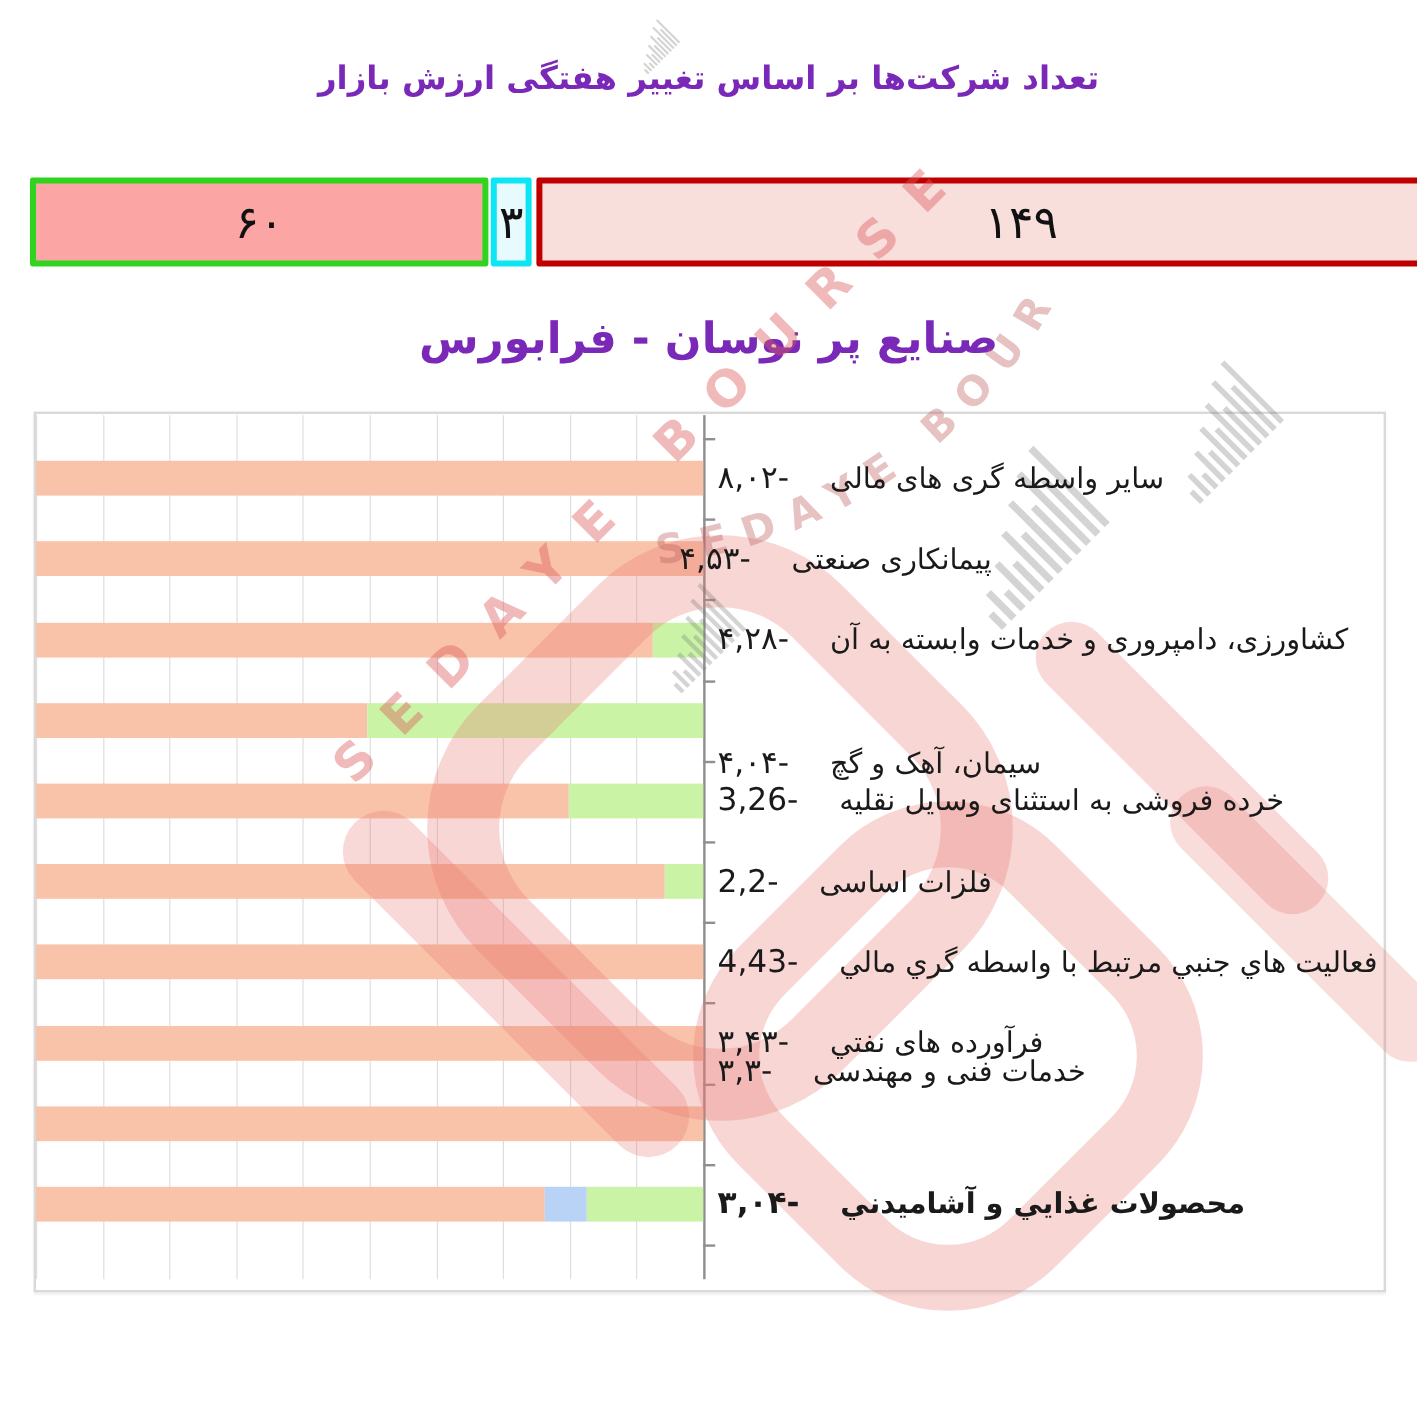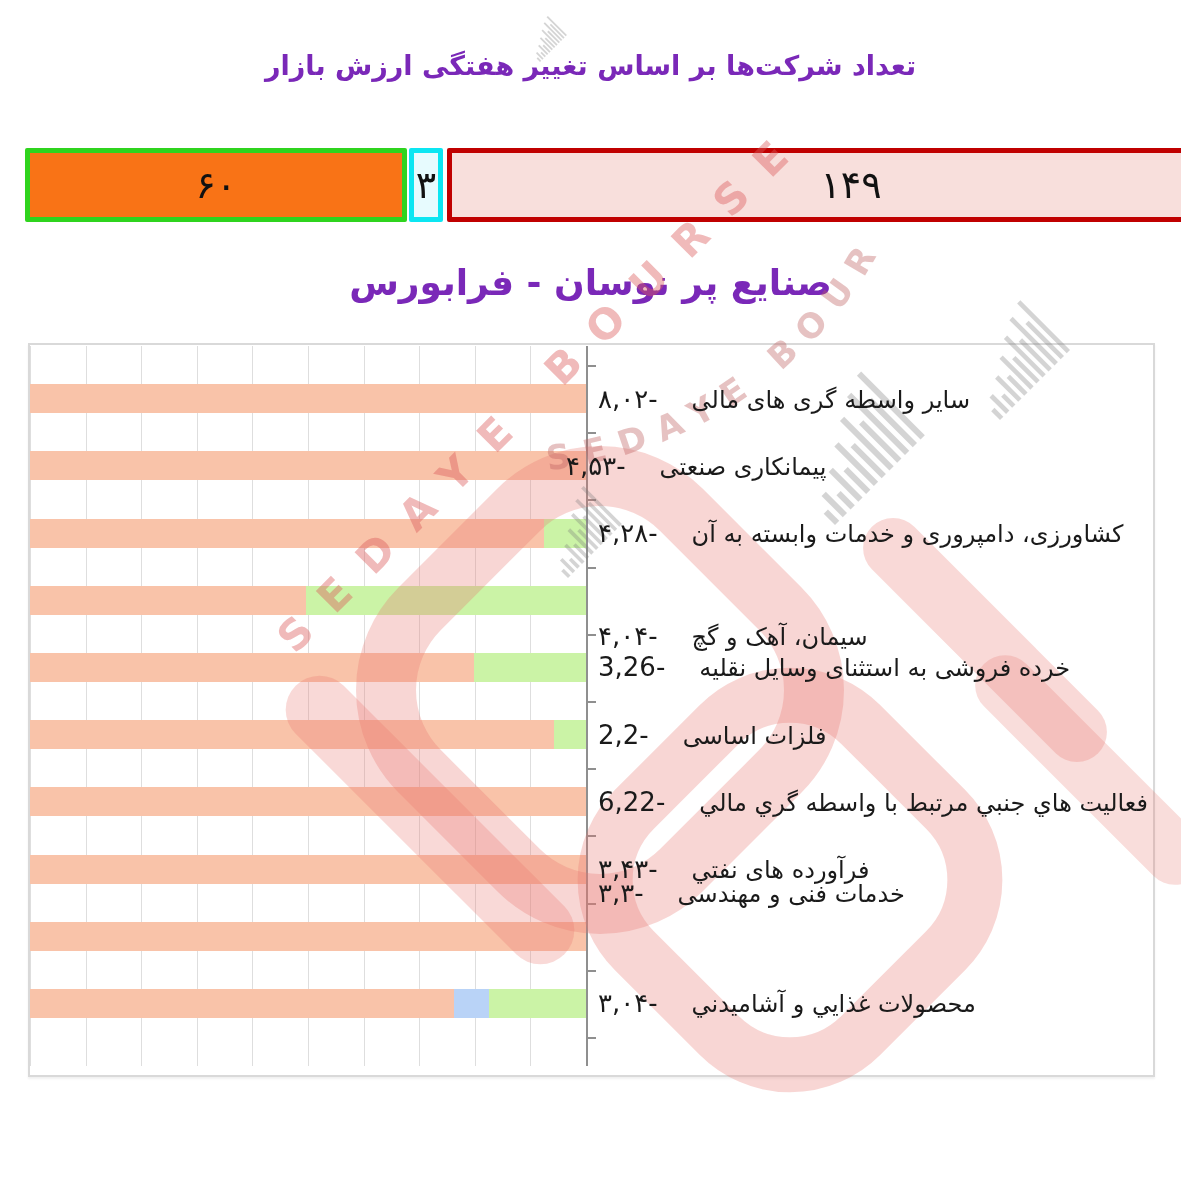--- a/index.html
+++ b/index.html
@@ -44,21 +44,21 @@
   .cat{margin-left:34px;text-align:right;}
   .val{font-size:26px;}
   #watermark{position:absolute;left:0;top:0;z-index:50;pointer-events:none;}
 </style>
 </head>
 <body>
 
 <div class="title" style="color: rgb(122, 40, 184);">تعداد شرکت‌ها بر اساس تغییر هفتگی ارزش بازار</div>
 
 <div>
-  <div class="sumbox" id="sum-rose" style="background: #f97316; border-color: rgb(47, 212, 30); text-align: right;">
+  <div class="sumbox" id="sum-rose" style="background: #fca5a5; border-color: rgb(47, 212, 30); text-align: right;">
     <span>۶۰</span>
   </div>
   <div class="sumbox" id="sum-unch" style="background: rgb(231, 251, 254); border-color: rgb(12, 230, 242);">
     <span>۳</span>
   </div>
   <div class="sumbox" id="sum-fell" style="background: rgb(248, 223, 220); border-color: rgb(192, 0, 0);">
     <span>۱۴۹</span>
   </div>
 </div>
 
@@ -113,35 +113,35 @@
     </div>
     <div class="cat-row" style="left: 598px; top: 651.4px;"><span class="cat">خرده فروشی به استثنای وسایل نقلیه</span><span class="val">-3,26</span></div>
     <div class="bar-row" style="left: 30px; top: 720.1px; width: 556px; height: 29px;">
       <div class="seg" style="width: 94.3%; background: rgb(249, 195, 169);"></div>
       <div class="seg" style="width: 5.7%; background: rgb(203, 243, 166);"></div>
     </div>
     <div class="cat-row" style="left: 598px; top: 718.6px;"><span class="cat">فلزات اساسی</span><span class="val">-2,2</span></div>
     <div class="bar-row" style="left: 30px; top: 787.3px; width: 556px; height: 29px;">
       <div class="seg" style="width: 100%; background: rgb(249, 195, 169);"></div>
     </div>
-    <div class="cat-row" style="left: 598px; top: 785.8px;"><span class="cat">فعاليت هاي جنبي مرتبط با واسطه گري مالي</span><span class="val">-6,22</span></div>
+    <div class="cat-row" style="left: 598px; top: 785.8px;"><span class="cat">فعاليت هاي جنبي مرتبط با واسطه گري مالي</span><span class="val">-4,43</span></div>
     <div class="bar-row" style="left: 30px; top: 854.5px; width: 556px; height: 29px;">
       <div class="seg" style="width: 100%; background: rgb(249, 195, 169);"></div>
     </div>
     <div class="cat-row" style="left: 598px; top: 853px;"><span class="cat">فرآورده های نفتي</span><span class="val">-۳,۴۳</span></div>
     <div class="bar-row" style="left: 30px; top: 921.7px; width: 556px; height: 29px;">
       <div class="seg" style="width: 100%; background: rgb(249, 195, 169);"></div>
     </div>
     <div class="cat-row" style="left: 598px; top: 877px;"><span class="cat">خدمات فنی و مهندسی</span><span class="val">-۳,۳</span></div>
     <div class="bar-row" style="left: 30px; top: 988.9px; width: 556px; height: 29px;">
       <div class="seg" style="width: 76.2%; background: rgb(249, 195, 169);"></div>
       <div class="seg" style="width: 6.3%; background: rgb(185, 211, 247);"></div>
       <div class="seg" style="width: 17.5%; background: rgb(203, 243, 166);"></div>
     </div>
-    <div class="cat-row" style="left: 598px; top: 987.4px;"><span class="cat">محصولات غذايي و آشاميدني</span><span class="val">-۳,۰۴</span></div>
+    <div class="cat-row" style="left: 598px; top: 987.4px; font-weight: bold;"><span class="cat">محصولات غذايي و آشاميدني</span><span class="val">-۳,۰۴</span></div>
   </div>
 
 <svg id="watermark" width="1181" height="1181" viewBox="0 0 1181 1181">
   <defs>
     <path id="wmArc" d="M 548,470 A 430,430 0 0 0 880,250" fill="none"></path>
     <g id="eq">
       <rect x="0" y="-16" width="6" height="16"></rect>
       <rect x="11" y="-30" width="6" height="30"></rect>
       <rect x="22" y="-20" width="6" height="20"></rect>
       <rect x="33" y="-42" width="6" height="42"></rect>

